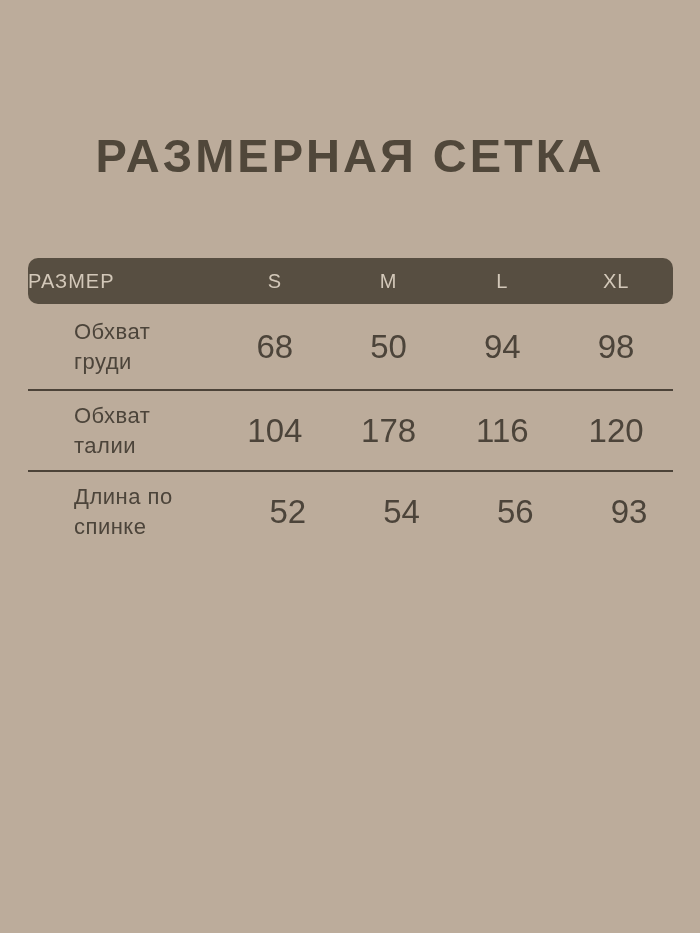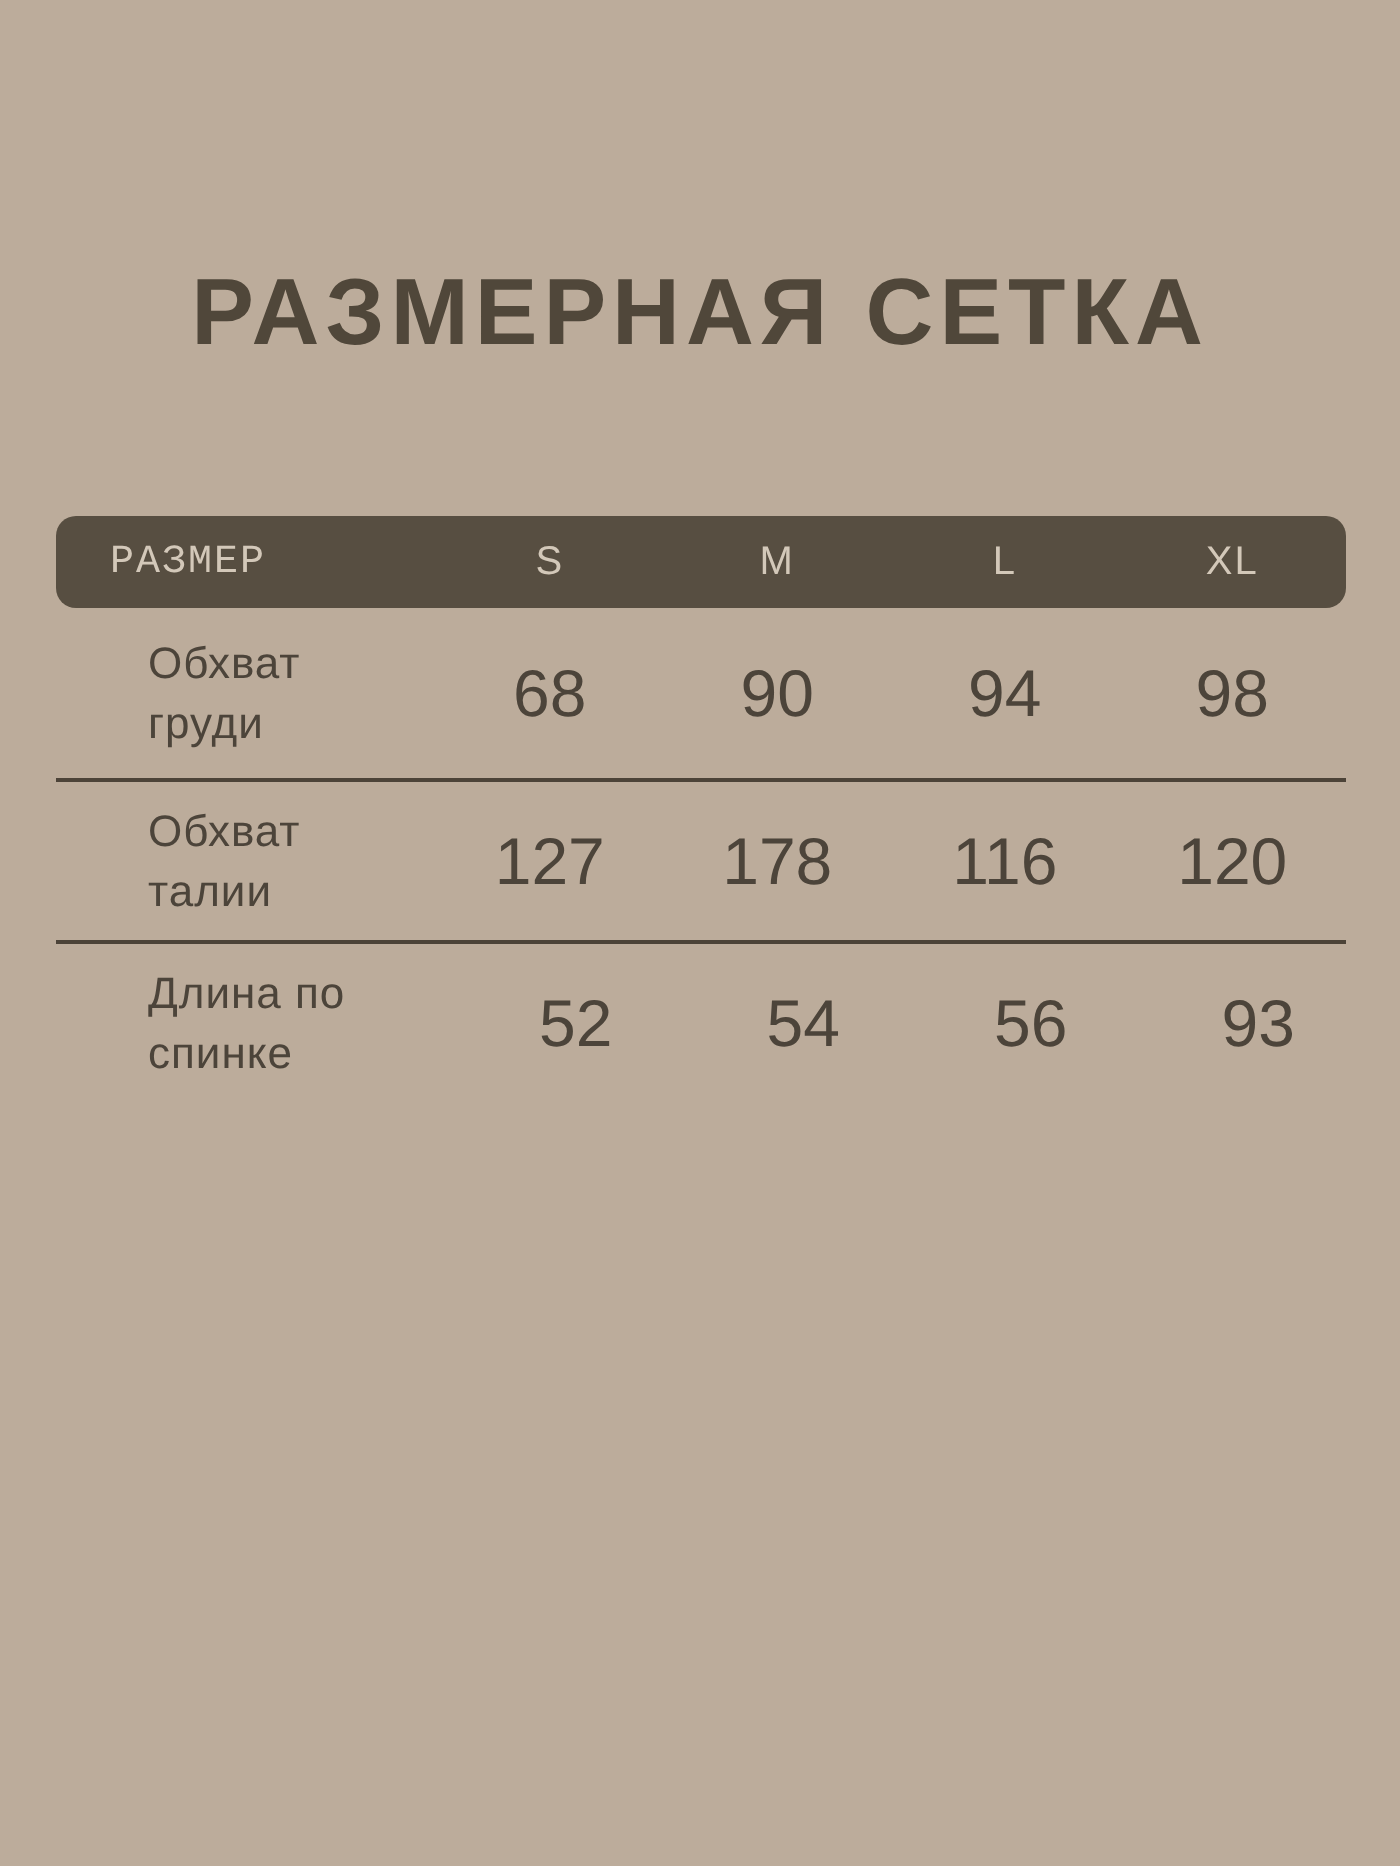--- a/index.html
+++ b/index.html
@@ -42,21 +42,21 @@
   }
   .thead{
     height:46px;
     background:var(--bar);
     border-radius:10px;
     color:var(--bar-text);
     font-size:20px;
     letter-spacing:1px;
   }
   .th{text-align:center;font-weight:400;}
-  .th.label{text-align:left;padding-left:27px;font-family:Liberation Mono, monospace;}
+  .th.label{text-align:left;}
   .trow{
     color:var(--ink);
   }
   .trow.r1{height:87px;}
   .trow.r2{height:81px;}
   .trow.r3{height:80px;gap:26px;}
   .trow.bordered{border-bottom:2px solid var(--line);}
   .td{
     text-align:center;
     font-size:33px;
@@ -86,31 +86,31 @@
       <div class="th">L</div>
       <div class="th">XL</div>
     </div>
 
     <div class="grid-row trow r1 bordered">
       <div class="td label">
         <span>Обхват</span>
         <span>груди</span>
       </div>
       <div class="td">68</div>
-      <div class="td">90</div>
+      <div class="td">50</div>
       <div class="td">94</div>
       <div class="td">98</div>
     </div>
 
     <div class="grid-row trow r2 bordered">
       <div class="td label">
         <span>Обхват</span>
         <span>талии</span>
       </div>
-      <div class="td">127</div>
+      <div class="td">104</div>
       <div class="td">178</div>
       <div class="td">116</div>
       <div class="td">120</div>
     </div>
 
     <div class="grid-row trow r3">
       <div class="td label">
         <span>Длина по</span>
         <span>спинке</span>
       </div>

